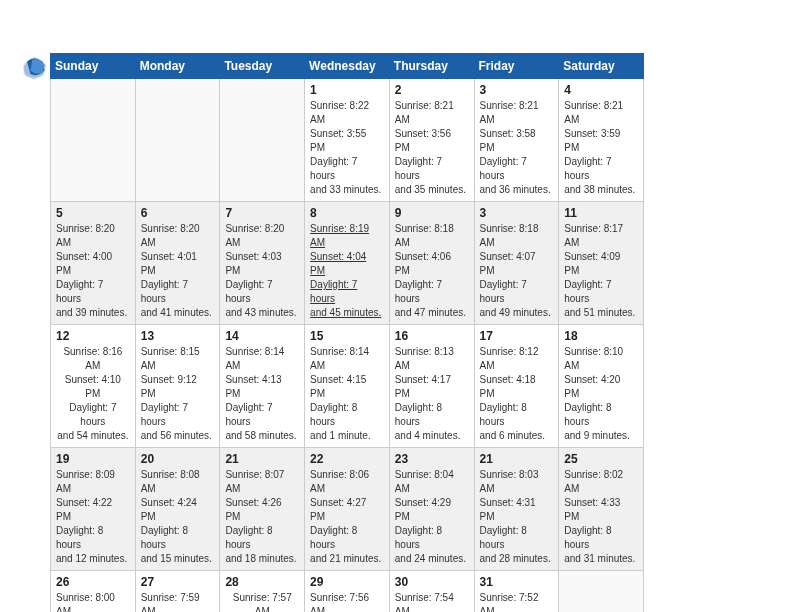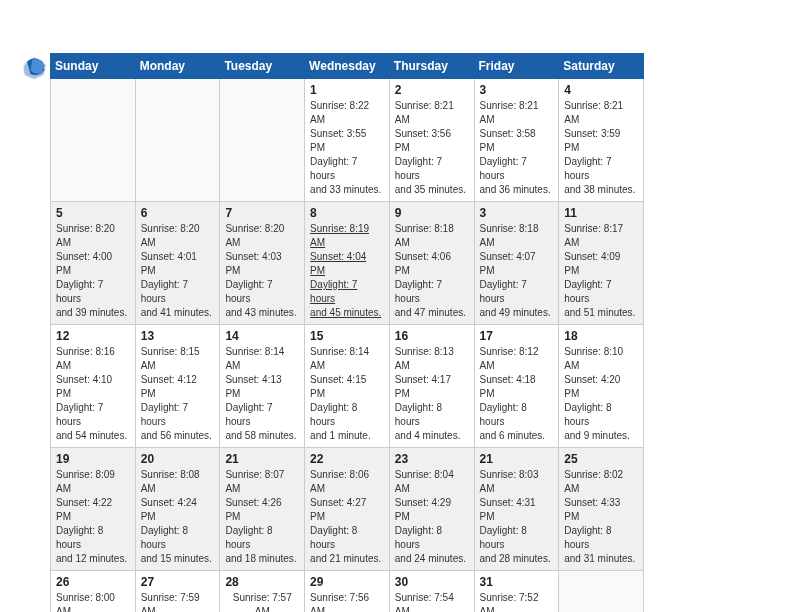--- a/index.html
+++ b/index.html
@@ -224,29 +224,29 @@
             <span class="day-num">11</span>
             <div class="day-info" style="white-space: pre-line;">Sunrise: 8:17 AM
 Sunset: 4:09 PM
 Daylight: 7 hours
 and 51 minutes.</div>
           </td>
         </tr>
         <tr>
           <td>
             <span class="day-num">12</span>
-            <div class="day-info" style="white-space: pre-line;">Sunrise: 8:16 AM
+            <div class="day-info" style="white-space: pre-line; text-align: center;">Sunrise: 8:16 AM
 Sunset: 4:10 PM
 Daylight: 7 hours
 and 54 minutes.</div>
           </td>
           <td>
             <span class="day-num">13</span>
             <div class="day-info" style="white-space: pre-line;">Sunrise: 8:15 AM
-Sunset: 4:12 PM
+Sunset: 9:12 PM
 Daylight: 7 hours
 and 56 minutes.</div>
           </td>
           <td>
             <span class="day-num">14</span>
             <div class="day-info" style="white-space: pre-line;">Sunrise: 8:14 AM
 Sunset: 4:13 PM
 Daylight: 7 hours
 and 58 minutes.</div>
           </td>

